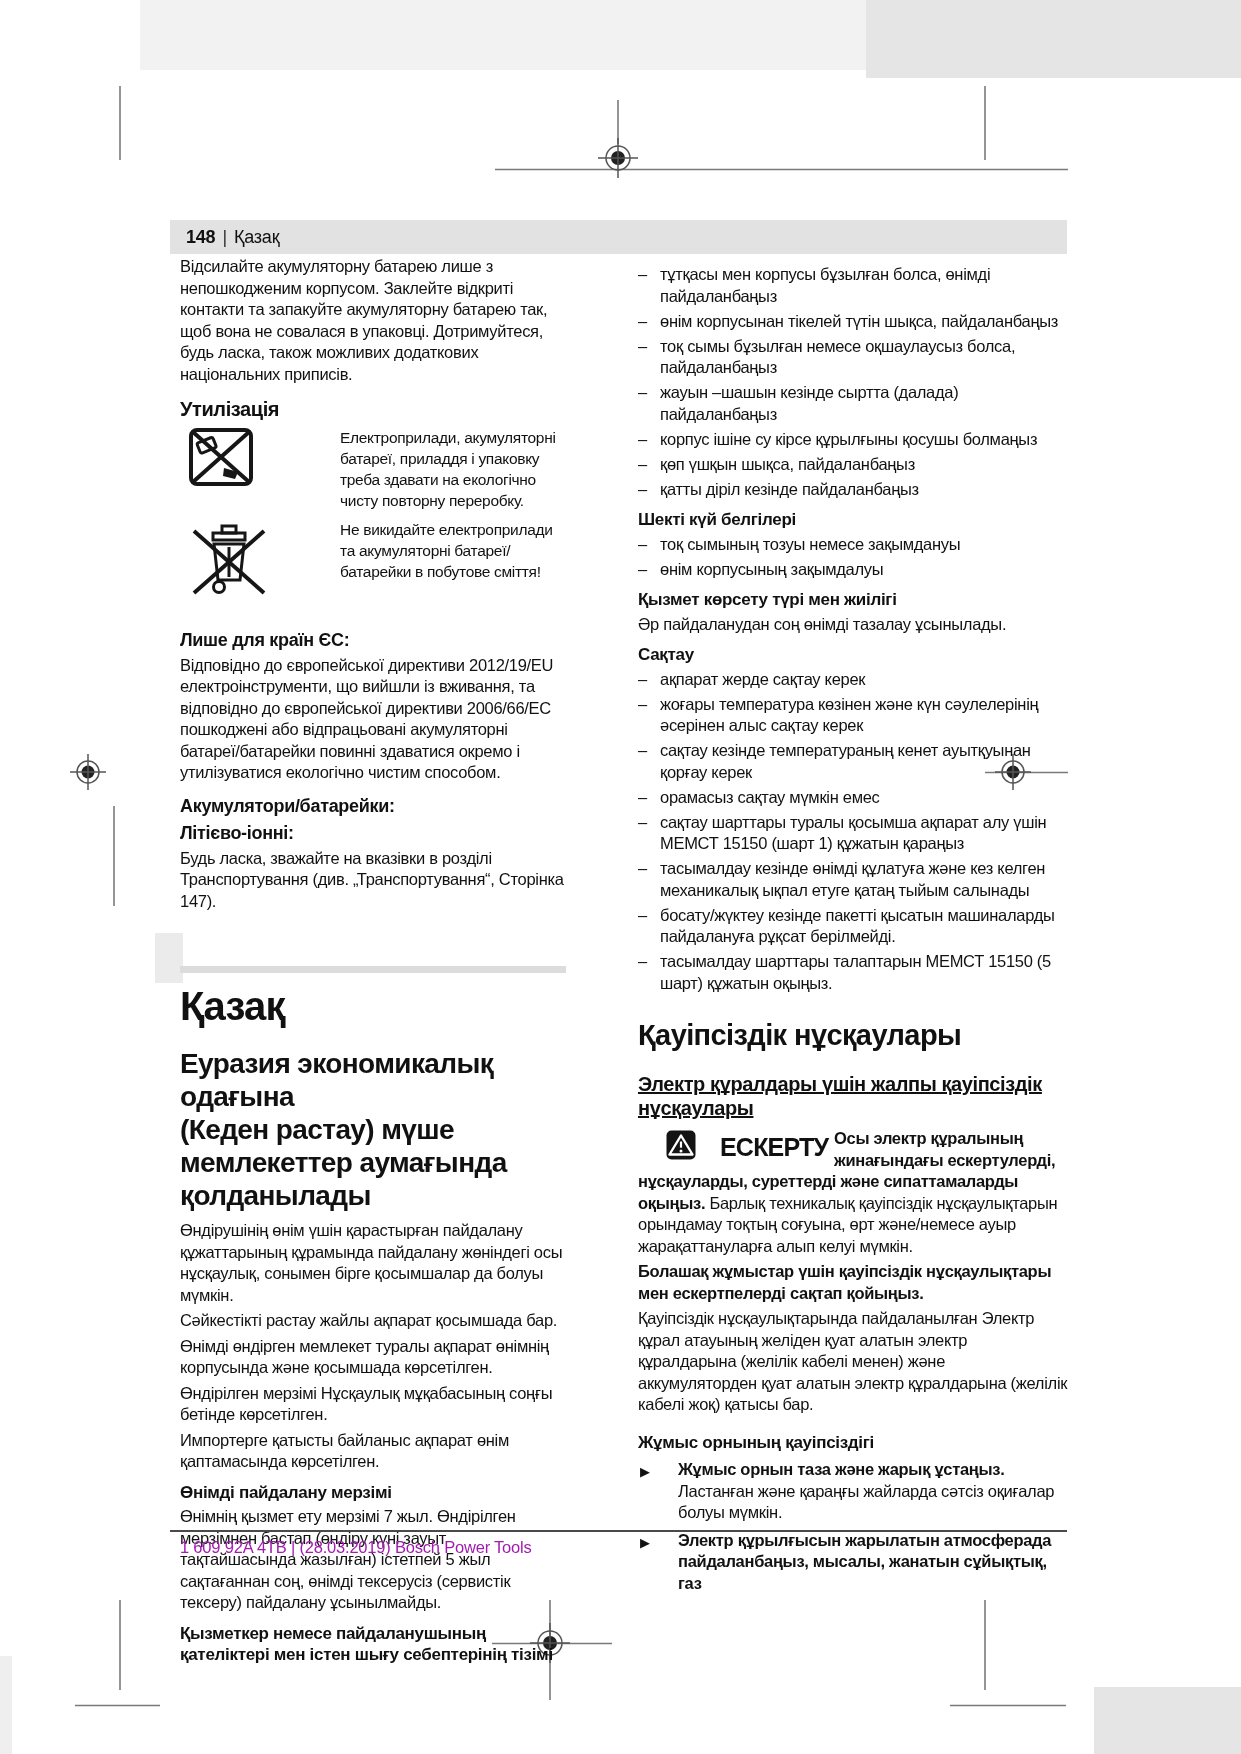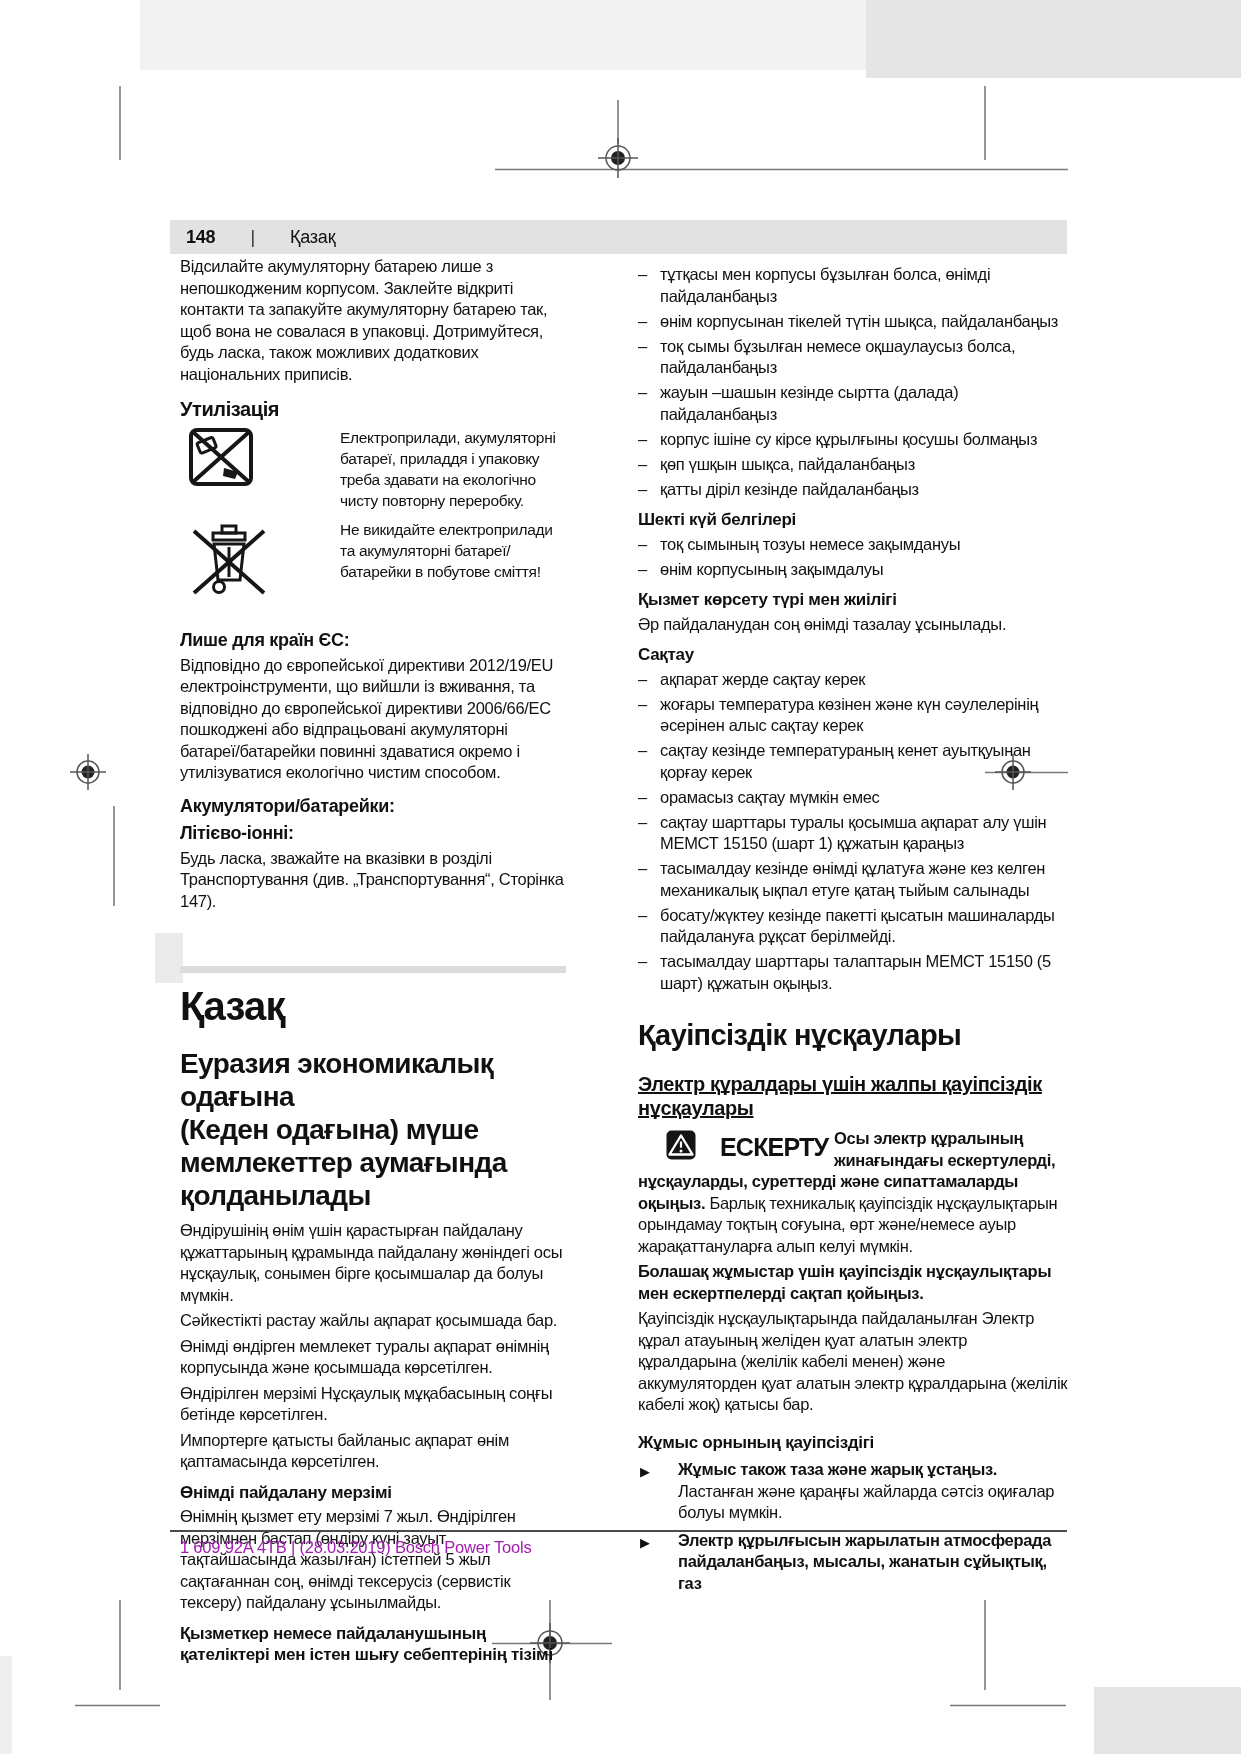--- a/index.html
+++ b/index.html
@@ -11,21 +11,21 @@
   .art-top{left:140px;top:0;width:1101px;height:70px;background:#f2f2f2;}
   .art-top-right{left:866px;top:0;width:375px;height:78px;background:#e5e5e5;}
   .art-left-notch{left:155px;top:933px;width:28px;height:50px;background:#ebebeb;}
   .art-bottom-right{left:1094px;top:1687px;width:147px;height:67px;background:#e5e5e5;}
   .art-bottom-left{left:0;top:1656px;width:12px;height:98px;background:#efefef;}
   
   .marks{position:absolute;left:0;top:0;}
   
   .header-bar{position:absolute;left:170px;top:220px;width:897px;height:34px;
               background:#e2e2e2;display:flex;align-items:center;padding-left:16px;
-              box-sizing:border-box;font-size:18px;letter-spacing:-0.2px;gap:28px;}
+              box-sizing:border-box;font-size:18px;letter-spacing:-0.2px;}
   .header-bar .pg{font-weight:bold;}
   .header-bar .sep{margin:0 7px;color:#333;}
   
   .col{position:absolute;top:256px;font-size:16.5px;line-height:21.5px;letter-spacing:-0.3px;}
   .col-left{left:180px;width:386px;}
   .col-right{left:638px;width:430px;}
   p{margin:0 0 4px 0;}
   .h-small{font-weight:bold;font-size:17px;margin:9px 0 3px 0;}
   .h-med{font-weight:bold;font-size:20px;letter-spacing:-0.4px;margin:14px 0 6px 0;}
   .h-big{font-weight:bold;font-size:40px;line-height:46px;letter-spacing:-0.8px;margin:10px 0 0 0;}
@@ -145,21 +145,21 @@
     <div class="h-small" style="font-size:18px;margin-top:12px;">Акумулятори/батарейки:</div>
     <div class="h-small" style="font-size:18px;margin-top:6px;">Літієво-іонні:</div>
     <p>Будь ласка, зважайте на вказівки в розділі Транспортування (див. „Транспортування“, Сторінка 147).</p>
 
     <div class="divider-bar"></div>
 
     <div class="h-big">Қазақ</div>
 
     <div class="h-title">
       <div>Еуразия экономикалық одағына</div>
-      <div>(Кеден одағына) мүше</div>
+      <div>(Кеден растау) мүше</div>
       <div>мемлекеттер аумағында</div>
       <div>қолданылады</div>
     </div>
 
     <p>Өндірушінің өнім үшін қарастырған пайдалану құжаттарының құрамында пайдалану жөніндегі осы нұсқаулық, сонымен бірге қосымшалар да болуы мүмкін.</p>
     <p>Сәйкестікті растау жайлы ақпарат қосымшада бар.</p>
     <p>Өнімді өндірген мемлекет туралы ақпарат өнімнің корпусында және қосымшада көрсетілген.</p>
     <p>Өндірілген мерзімі Нұсқаулық мұқабасының соңғы бетінде көрсетілген.</p>
     <p>Импортерге қатысты байланыс ақпарат өнім қаптамасында көрсетілген.</p>
 
@@ -215,21 +215,21 @@
       </span><span class="b">Осы электр құралының жинағындағы ескертулерді, нұсқауларды, суреттерді және сипаттамаларды оқыңыз.</span><span> Барлық техникалық қауіпсіздік нұсқаулықтарын орындамау тоқтың соғуына, өрт және/немесе ауыр жарақаттануларға алып келуі мүмкін.</span>
     </p>
 
     <p style="clear:both;"><span class="b">Болашақ жұмыстар үшін қауіпсіздік нұсқаулықтары мен ескертпелерді сақтап қойыңыз.</span></p>
     <p>Қауіпсіздік нұсқаулықтарында пайдаланылған Электр құрал атауының желіден қуат алатын электр құралдарына (желілік кабелі менен) және аккумуляторден қуат алатын электр құралдарына (желілік кабелі жоқ) қатысы бар.</p>
 
     <div class="h-small" style="margin-top:16px;">Жұмыс орнының қауіпсіздігі</div>
 
     <div class="arrow-item">
       <span class="mk">▶</span>
-      <span class="b">Жұмыс також таза және жарық ұстаңыз.</span><span> Ластанған және қараңғы жайларда сәтсіз оқиғалар болуы мүмкін.</span>
+      <span class="b">Жұмыс орнын таза және жарық ұстаңыз.</span><span> Ластанған және қараңғы жайларда сәтсіз оқиғалар болуы мүмкін.</span>
     </div>
     <div class="arrow-item">
       <span class="mk">▶</span>
       <span class="b">Электр құрылғысын жарылатын атмосферада пайдаланбаңыз, мысалы, жанатын сұйықтық, газ</span><span></span>
     </div>
   </div>
 
   <div class="footer-line"></div>
   <div class="footer-text">1 609 92A 4TB | (28.03.2019) Bosch Power Tools</div>
 

